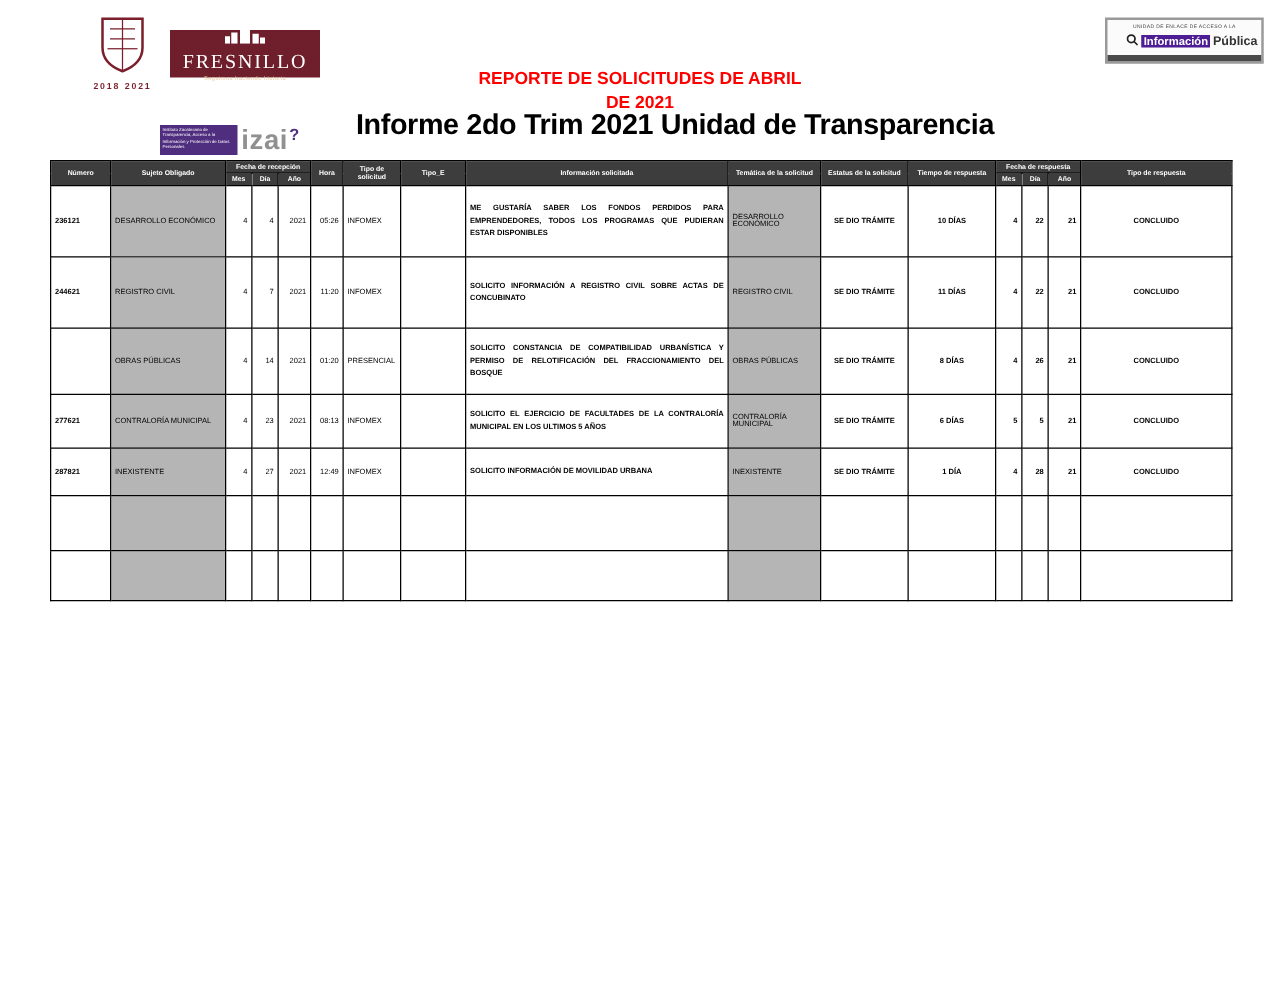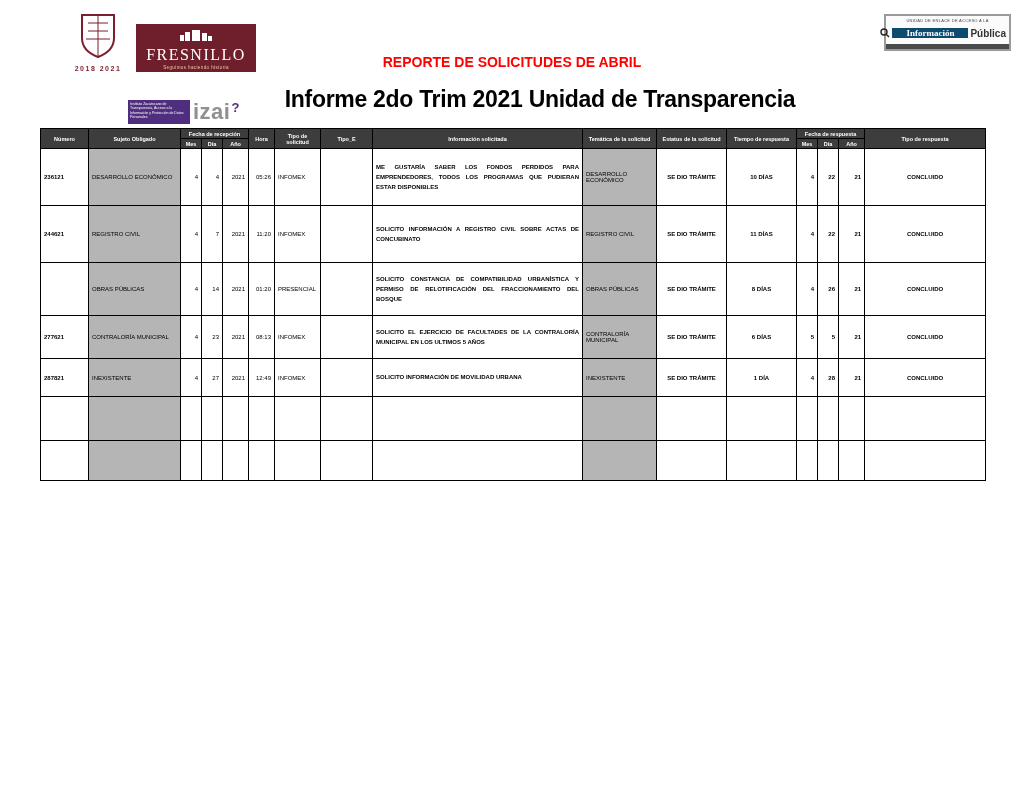--- a/index.html
+++ b/index.html
@@ -12,38 +12,38 @@
     font-family: "Liberation Sans", sans-serif;
     overflow: hidden;
   }
 
   
   .crest-logo { position: absolute; left: 68px; top: 12px; width: 60px; text-align: center; color: #7a1f2b; }
   .crest-years { font-size: 7px; font-weight: 700; letter-spacing: 1.5px; margin-top: 1px; }
 
   
   .fresnillo-logo {
-    position: absolute; left: 136px; top: 24px; width: 120px; height: 48px;
+    position: absolute; left: 136px; top: 24px; width: 120px; height: 38px;
     background: #6e1f2b; color: #fff;
     display: flex; flex-direction: column; align-items: center; justify-content: center; gap: 1px;
   }
   .fresnillo-word { font-family: "Liberation Serif", serif; font-size: 16px; letter-spacing: 1.5px; }
   .fresnillo-tagline { font-size: 4.5px; color: #e8c9a0; letter-spacing: 0.4px; }
 
   
   .izai-logo { position: absolute; left: 96px; top: 100px; display: flex; align-items: center; gap: 3px; padding-left: 32px; }
   .izai-box { width: 62px; height: 24px; background: #4f2d7f; color: #fff; font-size: 3.5px; line-height: 1.25; padding: 2px; overflow: hidden; }
   .izai-word { font-size: 22px; font-weight: 700; color: #909090; line-height: 1; letter-spacing: 0.5px; }
   .izai-mark { color: #4f2d7f; font-size: 13px; font-weight: 700; margin-left: -2px; align-self: flex-start; }
 
   
   .enlace-logo { position: absolute; left: 884px; top: 14px; width: 127px; border: 2px solid #9a9a9a; background: #fbfbfb; padding: 2px 3px 0; }
   .enlace-line1 { font-size: 4px; text-align: center; color: #444; letter-spacing: 0.3px; white-space: nowrap; overflow: hidden; }
   .enlace-brand { display: flex; align-items: center; justify-content: flex-end; gap: 2px; margin-top: 1px; }
-  .enlace-word1 { background: #0c4a6e; color: #fff; font-size: 9px; font-weight: 700; padding: 0 14px; font-family: Liberation Serif, serif; }
+  .enlace-word1 { background: #4c1d95; color: #fff; font-size: 9px; font-weight: 700; padding: 0 2px; }
   .enlace-word2 { color: #333; font-size: 10px; font-weight: 700; }
   .enlace-bar { height: 5px; background: #4a4a4a; margin: 2px -3px 0; }
 
   
   .report-title { position: absolute; left: 50px; top: 53px; width: 924px; text-align: center; color: #ff0000; font-size: 14px; font-weight: 700; line-height: 1.35; }
   .main-title  { position: absolute; left: 50px; top: 86px; width: 980px; text-align: center; color: #000; font-size: 23px; font-weight: 800; letter-spacing: -0.3px; }
 
   
   .report-table { position: absolute; left: 40px; top: 128px; width: 945px; border-collapse: collapse; table-layout: fixed; }
   .report-table th, .report-table td { border: 1px solid #000; overflow: hidden; }
@@ -116,20 +116,21 @@
         </svg>
       </span>
       <span class="enlace-word1">Información</span>
       <span class="enlace-word2">Pública</span>
     </div>
     <div class="enlace-bar"></div>
   </div>
 
   <div class="report-title">
     <div>REPORTE DE SOLICITUDES  DE ABRIL</div>
+    <div>DE 2021</div>
   </div>
 
   <div class="main-title">Informe 2do Trim 2021 Unidad de Transparencia</div>
 
   <div class="izai-logo">
     <div class="izai-box">Instituto Zacatecano de Transparencia, Acceso a la Información y Protección de Datos Personales</div>
     <div class="izai-word">izai</div>
     <div class="izai-mark">?</div>
   </div>
 

